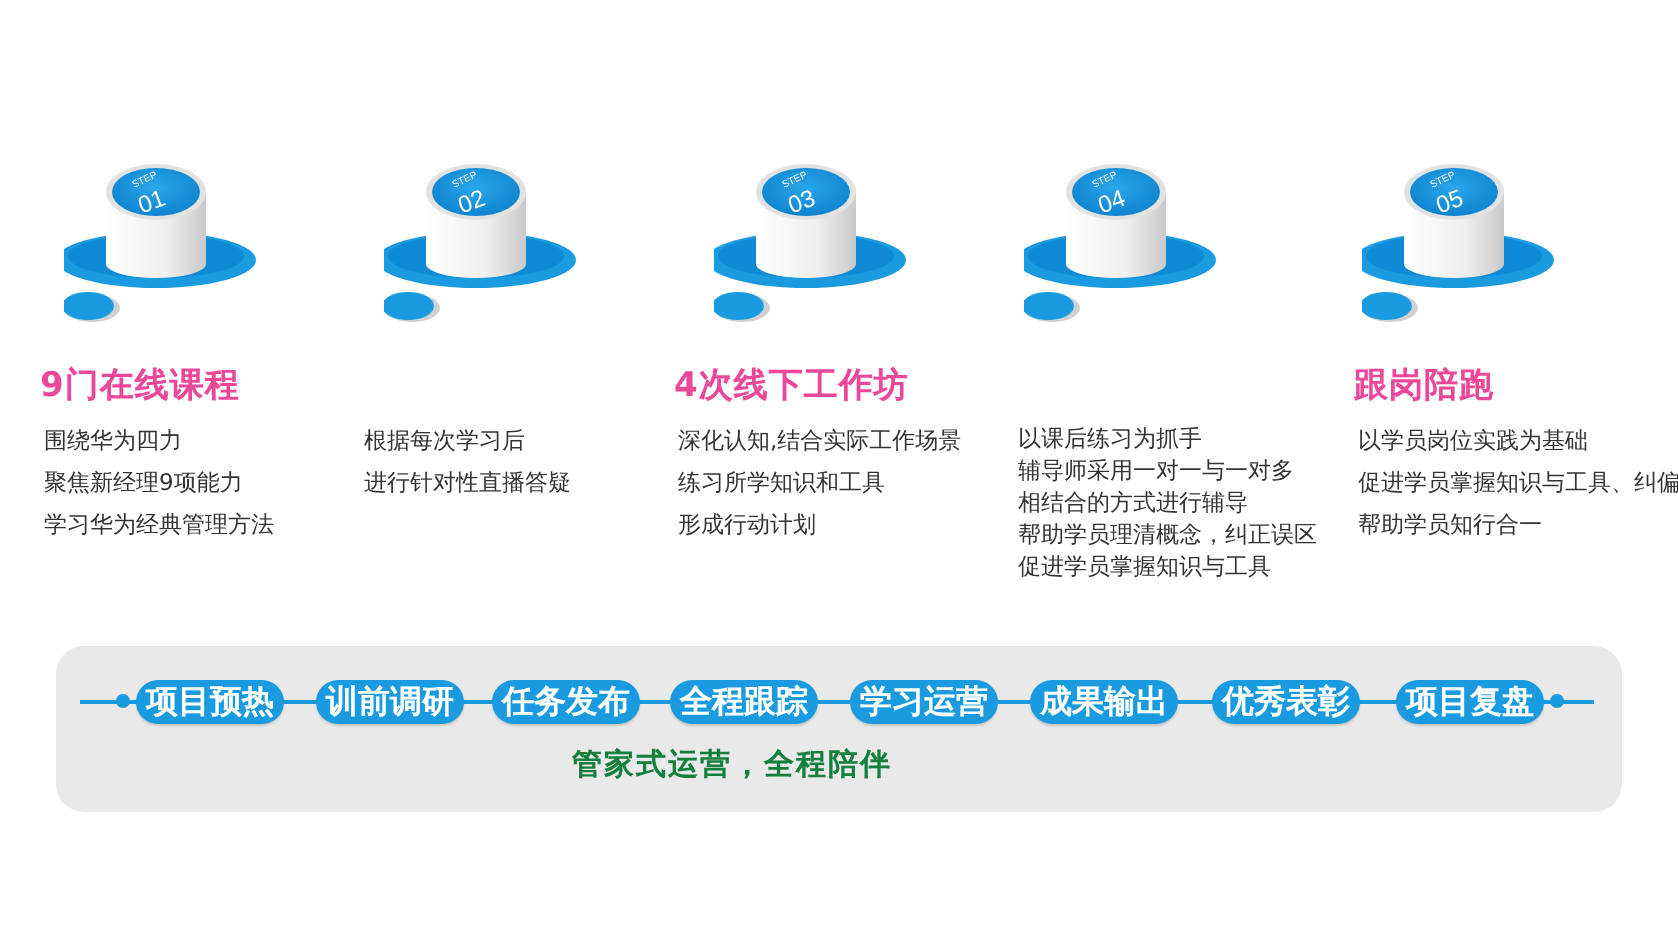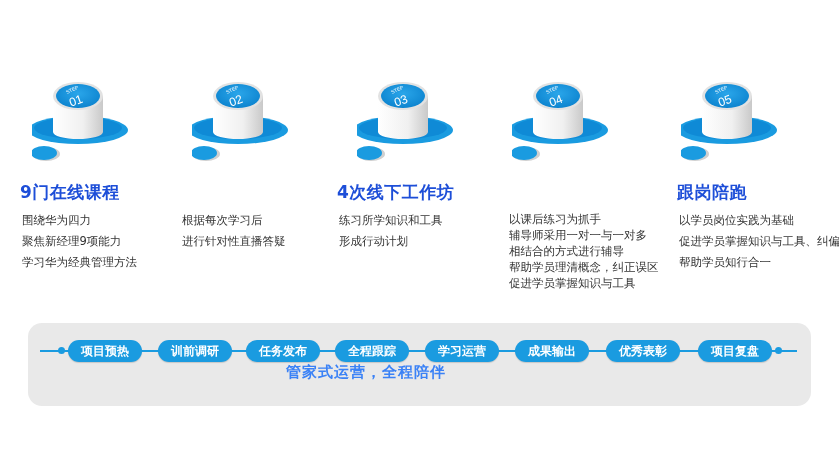--- a/index.html
+++ b/index.html
@@ -5,21 +5,21 @@
   * { box-sizing: border-box; margin: 0; padding: 0; }
   html, body { width: 839px; height: 466px; background: #ffffff; overflow: hidden; }
   body { position: relative; font-family: "DejaVu Sans", "Liberation Sans", sans-serif; }
 
   .step { position: absolute; top: 0; width: 170px; height: 300px; }
   .cyl { position: absolute; top: 78px; width: 110px; height: 90px; }
   .cyl svg { display: block; }
 
   .step-title {
     position: absolute; top: 181px; left: 0;
-    font-size: 17px; font-weight: bold; color: #1d4ed8; letter-spacing: 0.5px;
+    font-size: 17px; font-weight: bold; color: #ec4899; letter-spacing: 0.5px;
     white-space: nowrap;
   }
   .step-lines { position: absolute; top: 210px; left: 2px; }
   .step-line {
     font-size: 11.5px; color: #333333; white-space: nowrap;
     height: 21px; line-height: 21px;
   }
   .step-lines.dense .step-line { height: 16px; line-height: 16px; }
   .step-lines.dense { top: 211px; }
 
@@ -30,27 +30,27 @@
   .flow-line {
     position: absolute; left: 40px; top: 350px; width: 757px; height: 2px;
     background: #1a9be0;
   }
   .flow-dot {
     position: absolute; top: 347px; width: 7px; height: 7px; border-radius: 50%;
     background: #1a9be0;
   }
   .pill {
     position: absolute; top: 340px; width: 74px; height: 22px; border-radius: 11px;
-    background: #1a9be0; color: #ffffff; font-size: 12px; font-weight: bold;
+    background: #1a9be0; color: #ffffff; font-size: 16px; font-weight: bold;
     text-align: center; line-height: 22px; white-space: nowrap;
     box-shadow: 0 1px 1px rgba(0,0,0,0.15);
   }
   .slogan {
-    position: absolute; top: 363px; left: 0; width: 732px; text-align: center;
-    font-size: 15px; font-weight: bold; color: #3b82f6; letter-spacing: 1px;
+    position: absolute; top: 373px; left: 0; width: 732px; text-align: center;
+    font-size: 15px; font-weight: bold; color: #15803d; letter-spacing: 1px;
   }
 </style>
 </head>
 <body>
 
 <div class="step" style="left:20px;">
   <div class="cyl" style="left:12px;">
     <svg width="110" height="90" viewBox="0 0 110 90">
       <defs>
         <linearGradient id="body1" x1="0" x2="1">
@@ -136,20 +136,21 @@
       <ellipse cx="46" cy="18" rx="25" ry="14" fill="#e2e2e2"></ellipse>
       <ellipse cx="46" cy="18" rx="22" ry="12" fill="url(#top3)"></ellipse>
       <text x="35" y="16" font-size="5" fill="#ffffff" transform="rotate(-25 35 16)" font-family="Liberation Sans, sans-serif">STEP</text>
       <text x="37" y="26" font-size="12" fill="#ffffff" transform="rotate(-20 46 22)" font-family="Liberation Sans, sans-serif">03</text>
       <ellipse cx="14" cy="76" rx="14" ry="7" fill="#d0d0d0"></ellipse>
       <ellipse cx="12" cy="75" rx="13" ry="7" fill="#1a9be0"></ellipse>
     </svg>
   </div>
   <div class="step-title">4次线下工作坊</div>
   <div class="step-lines">
+    <div class="step-line">深化认知,结合实际工作场景</div>
     <div class="step-line">练习所学知识和工具</div>
     <div class="step-line">形成行动计划</div>
   </div>
 </div>
 
 <div class="step" style="left:507px;">
   <div class="cyl" style="left:5px;">
     <svg width="110" height="90" viewBox="0 0 110 90">
       <defs>
         <linearGradient id="body4" x1="0" x2="1">

